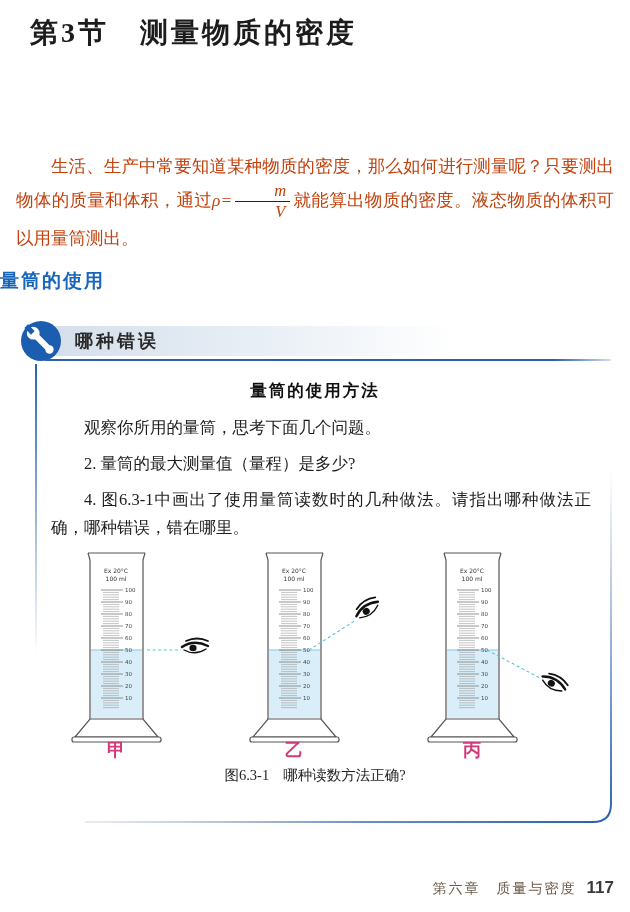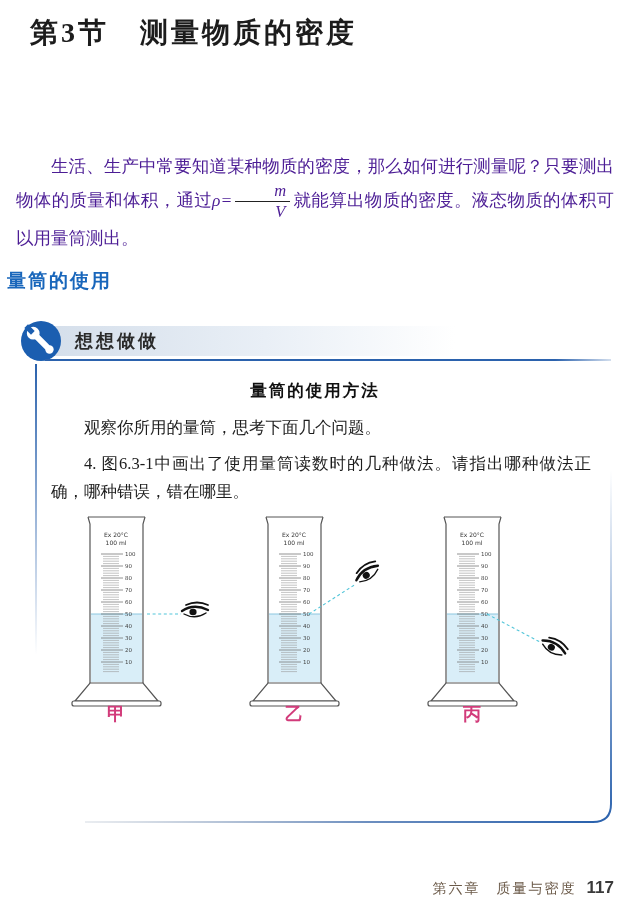--- a/index.html
+++ b/index.html
@@ -8,31 +8,31 @@
     width:630px; height:912px; position:relative; background:#ffffff;
     font-family:"Liberation Serif","DejaVu Serif",serif; color:#212121;
     overflow:hidden;
   }
   .title {
     margin:14px 0 0 30px; font-size:28px; font-weight:700; letter-spacing:3px;
     color:#1c1c1c; font-family:"Liberation Serif","DejaVu Serif",serif;
   }
   .intro {
     margin:98px 16px 0 16px; font-size:17.5px; line-height:32px;
-    text-align:justify; text-indent:2em; color:#4c1d95;
+    text-align:justify; text-indent:2em; color:#c2410c;
   }
   .frac {
     display:inline-block; vertical-align:-11px; text-align:center;
     font-style:italic; line-height:1.12; font-size:16.5px; margin:0 3px;
   }
   .frac .num { display:block; padding:0 4px 1px 4px; border-bottom:1.4px solid #222; }
   .frac .den { display:block; padding-top:1px; }
   .rho { font-style:italic; }
   .section-heading {
-    margin:14px 0 0 7px; font-size:19px; font-weight:700; color:#1866bb;
+    margin:14px 0 0 0; font-size:19px; font-weight:700; color:#1866bb;
     font-family:"Liberation Sans","DejaVu Sans",sans-serif; letter-spacing:2px;
   }
   .activity-box { margin:26px 15px 0 15px; width:600px; height:506px; position:relative; }
   .hdr-bar {
     position:absolute; left:38px; top:6px; right:4px; height:30px;
     background:linear-gradient(90deg,#d5dfeb 0%,#e9eff6 38%,#ffffff 72%);
   }
   .hdr-icon { position:absolute; left:5px; top:0; width:42px; height:42px; }
   .hdr-label {
     position:absolute; left:60px; top:9px; font-size:18px; font-weight:700; color:#2a2a2a;
@@ -82,21 +82,21 @@
   <svg class="hdr-icon" viewBox="0 0 42 42" width="42" height="42">
     <circle cx="21" cy="21" r="20" fill="#1b5eb0"></circle>
     <g transform="translate(21,21) rotate(-45)">
       <rect x="-3" y="-14" width="6" height="25" rx="3" fill="#ffffff"></rect>
       <circle cx="0" cy="-11" r="6.4" fill="#ffffff"></circle>
       <rect x="-2.6" y="-21" width="5.2" height="9.5" fill="#1b5eb0"></rect>
       <circle cx="0" cy="12" r="4.2" fill="#ffffff"></circle>
     </g>
   </svg>
 
-  <span class="hdr-label">想想做做</span>
+  <span class="hdr-label">哪种错误</span>
 
   <svg class="border-overlay" width="600" height="506" viewBox="0 0 600 506">
     <defs>
       <linearGradient id="g-under" x1="0" y1="0" x2="600" y2="0" gradientUnits="userSpaceOnUse">
         <stop offset="0" stop-color="#2b62ad"></stop>
           <stop offset="0.9" stop-color="#2b62ad"></stop>
           <stop offset="1" stop-color="#2b62ad" stop-opacity="0.15"></stop>
       </linearGradient>
       <linearGradient id="g-left" x1="0" y1="44" x2="0" y2="335" gradientUnits="userSpaceOnUse">
         <stop offset="0" stop-color="#2b62ad"></stop>
@@ -115,20 +115,21 @@
     <line x1="30" y1="40" x2="596" y2="40" stroke="url(#g-under)" stroke-width="2.2"></line>
     <line x1="21" y1="44" x2="21" y2="335" stroke="url(#g-left)" stroke-width="2"></line>
     <path d="M70,502 H578" stroke="url(#g-bottom)" stroke-width="2" fill="none"></path>
     <path d="M578,502 Q596,502 596,484 V150" stroke="url(#g-right)" stroke-width="2" fill="none" stroke-linecap="round"></path>
   </svg>
 
   <h3 class="subtitle">量筒的使用方法</h3>
 
   <div class="q-lines">
     <p>观察你所用的量筒，思考下面几个问题。</p>
+    <p>2. 量筒的最大测量值（量程）是多少?</p>
     <p>4. 图6.3-1中画出了使用量筒读数时的几种做法。请指出哪种做法正确，哪种错误，错在哪里。</p>
   </div>
 
   <div class="figure-row">
     <div class="cyl-block">
         <svg class="cyl-svg" width="170" height="200" viewBox="0 0 170 200">
           <rect x="32" y="100" width="51" height="68" fill="#d9eef8"></rect>
           <line x1="32" y1="100" x2="83" y2="100" stroke="#8cc6df" stroke-width="1"></line>
           <line x1="42" y1="40" x2="64" y2="40" stroke="#777" stroke-width="0.8"></line>
           <text x="66" y="42" font-size="5.5" fill="#444">100</text>
@@ -364,18 +365,19 @@
             <path d="M13,-9 Q2,-14 -9,-9" stroke="#111" stroke-width="1.8" fill="none" stroke-linecap="round"></path>
             <path d="M-13,-3 Q-1,-11 13,-4" stroke="#111" stroke-width="2.4" fill="none" stroke-linecap="round"></path>
             <path d="M-11,0 Q0,6 11,-1" stroke="#111" stroke-width="1.4" fill="none" stroke-linecap="round"></path>
             <ellipse cx="-2" cy="-2" rx="3.6" ry="3.3" fill="#111"></ellipse>
           </g>
         </svg>
         <div class="cyl-label">丙</div>
       </div>
   </div>
 
+  <p class="caption"><span class="cap-label">图6.3-1</span><span>哪种读数方法正确?</span></p>
 </div>
 
 <div class="page-footer">
   <span class="footer-chapter">第六章　质量与密度</span>
   <span class="footer-num">117</span>
 </div>
 
 </body></html>

